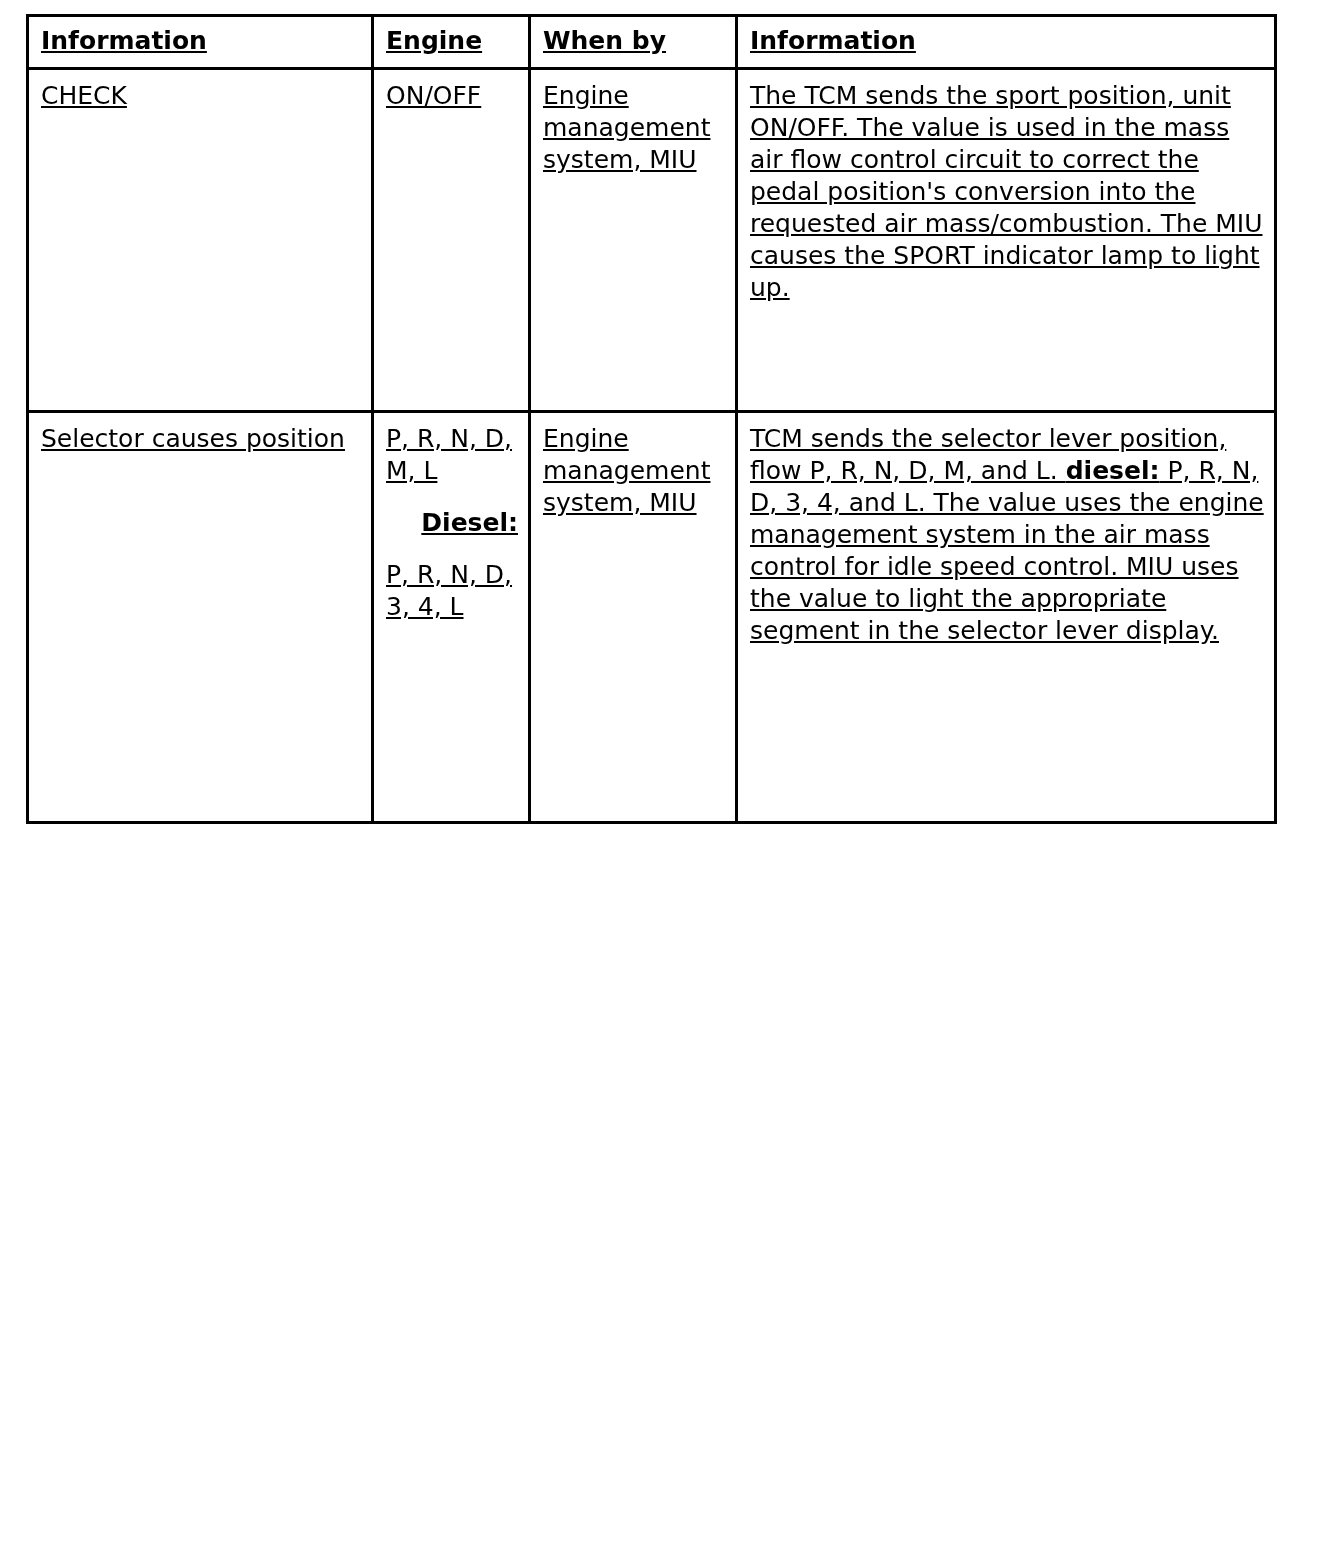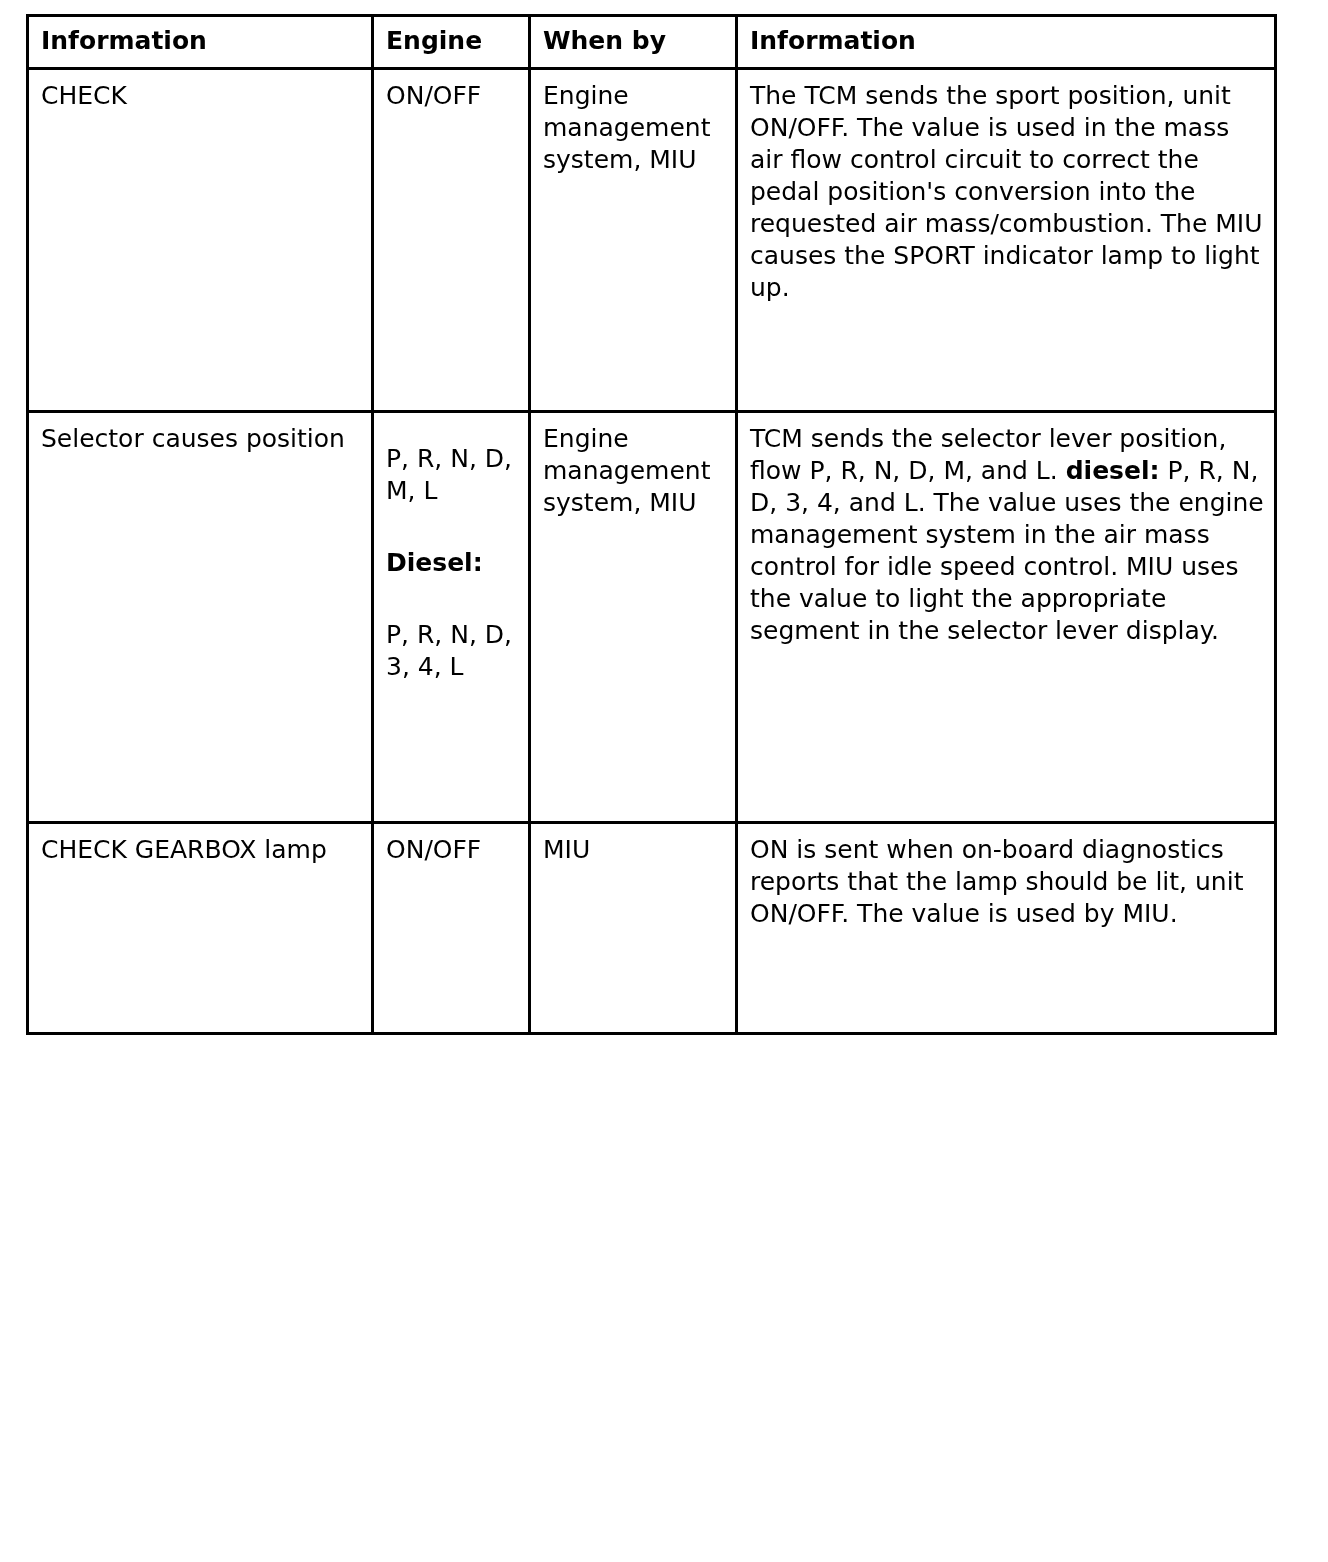--- a/index.html
+++ b/index.html
@@ -11,20 +11,21 @@
     width: 1328px;
     height: 1562px;
     font-family: "DejaVu Sans", sans-serif;
     color: #000000;
   }
   .page {
     box-sizing: border-box;
     width: 1108px;
     height: 1562px;
     padding: 14px 40px 10px 26px;
+    text-decoration: underline;
   }
   table.spec {
     border-collapse: collapse;
     width: 1248px;
     table-layout: fixed;
   }
   table.spec th, table.spec td {
     border: 3px solid #000000;
     vertical-align: top;
     padding: 10px 10px 8px 12px;
@@ -36,23 +37,23 @@
   table.spec th {
     font-weight: bold;
     padding-top: 8px;
     padding-bottom: 10px;
   }
   col.c-info { width: 345px; }
   col.c-values { width: 157px; }
   col.c-usedby { width: 207px; }
   col.c-desc { width: 539px; }
 
-  .cell-line { display: block; margin-top: 20px; }
+  .cell-line { display: block; }
   .gap { display: block; height: 20px; }
-  .bold { font-weight: bold; }
+  .bold { font-weight: bold; text-align: right; }
   .row-tall-1 td { height: 196px; }
   .row-tall-2 td { height: 322px; }
   .row-tall-3 td { height: 390px; }
   .row-tall-4 td { height: 190px; }
   .row-tall-5 td { height: 262px; }
 </style>
 </head>
 <body>
 
 <div class="page">
@@ -83,21 +84,15 @@
         <td>
           <span class="cell-line">P, R, N, D, M, L</span>
           <span class="gap"></span>
           <span class="cell-line bold">Diesel:</span>
           <span class="gap"></span>
           <span class="cell-line">P, R, N, D, 3, 4, L</span>
         </td>
         <td>Engine management system, MIU</td>
         <td><span>TCM sends the selector lever position, flow P, R, N, D, M, and L. </span><span class="bold">diesel:</span><span> P, R, N, D, 3, 4, and L. The value uses the engine management system in the air mass control for idle speed control. MIU uses the value to light the appropriate segment in the selector lever display.</span></td>
       </tr>
-      <tr class="row-tall-4">
-        <td>CHECK GEARBOX lamp</td>
-        <td>ON/OFF</td>
-        <td>MIU</td>
-        <td>ON is sent when on-board diagnostics reports that the lamp should be lit, unit ON/OFF. The value is used by MIU.</td>
-      </tr>
     </tbody>
   </table>
 </div>
 
 </body></html>

